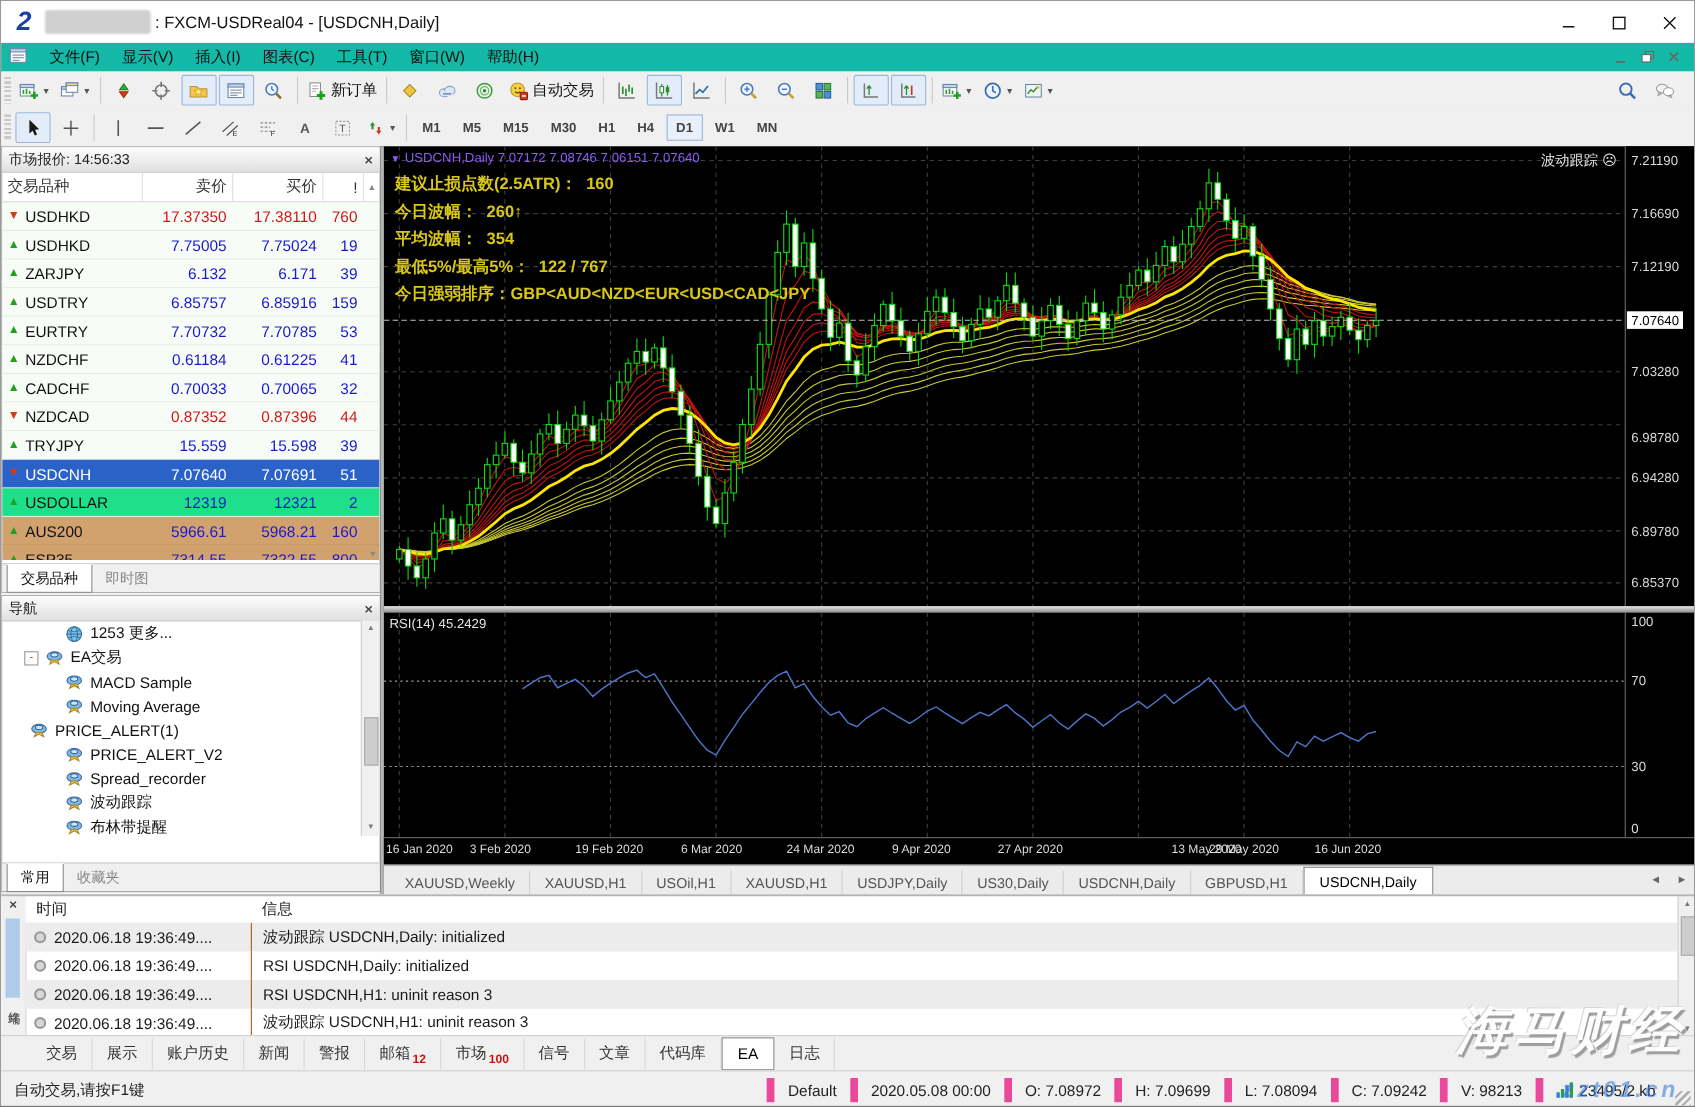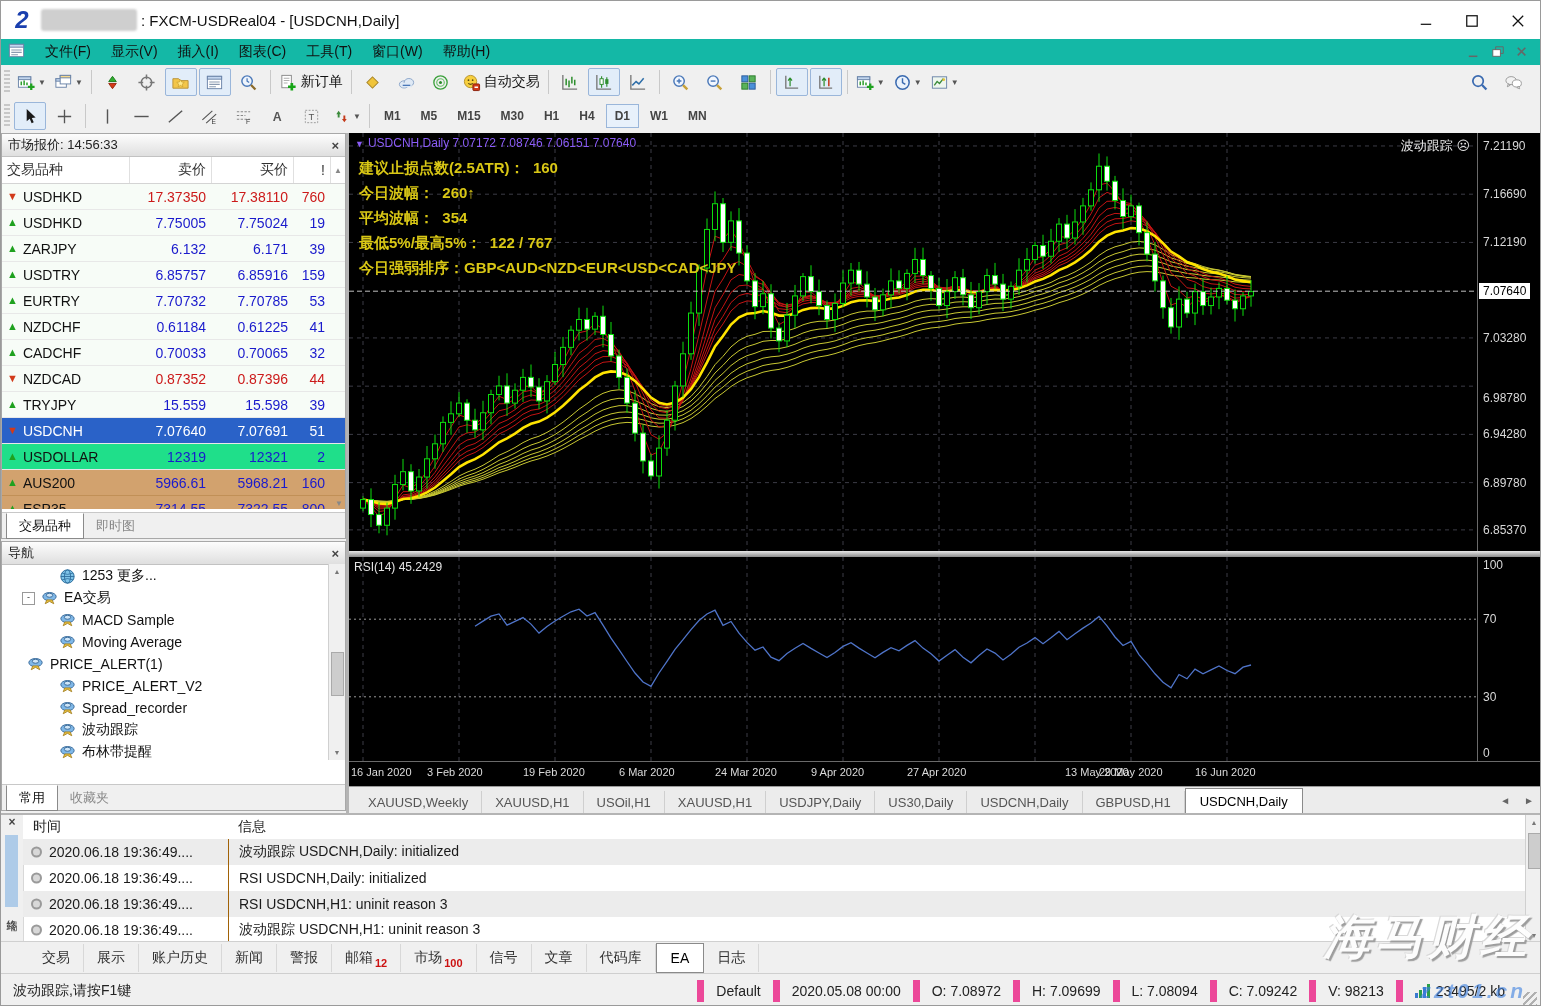--- a/index.html
+++ b/index.html
@@ -1106,21 +1106,21 @@
       </span>
       <span class="ttab active">
         <span>EA</span>
       </span>
       <span class="ttab">
         <span>日志</span>
       </span>
     </div>
 
   <div id="statusbar">
-    <span class="seg first">波动跟踪,请按F1键</span>
+    <span class="seg first">自动交易,请按F1键</span>
     <span class="seg">Default</span>
     <span class="seg">2020.05.08 00:00</span>
     <span class="seg">O: 7.08972</span>
     <span class="seg">H: 7.09699</span>
     <span class="seg">L: 7.08094</span>
     <span class="seg">C: 7.09242</span>
     <span class="seg">V: 98213</span>
     <span class="seg">
       <span id="conn">
           <div style="height: 5px; background: rgb(58, 122, 208);"></div>

